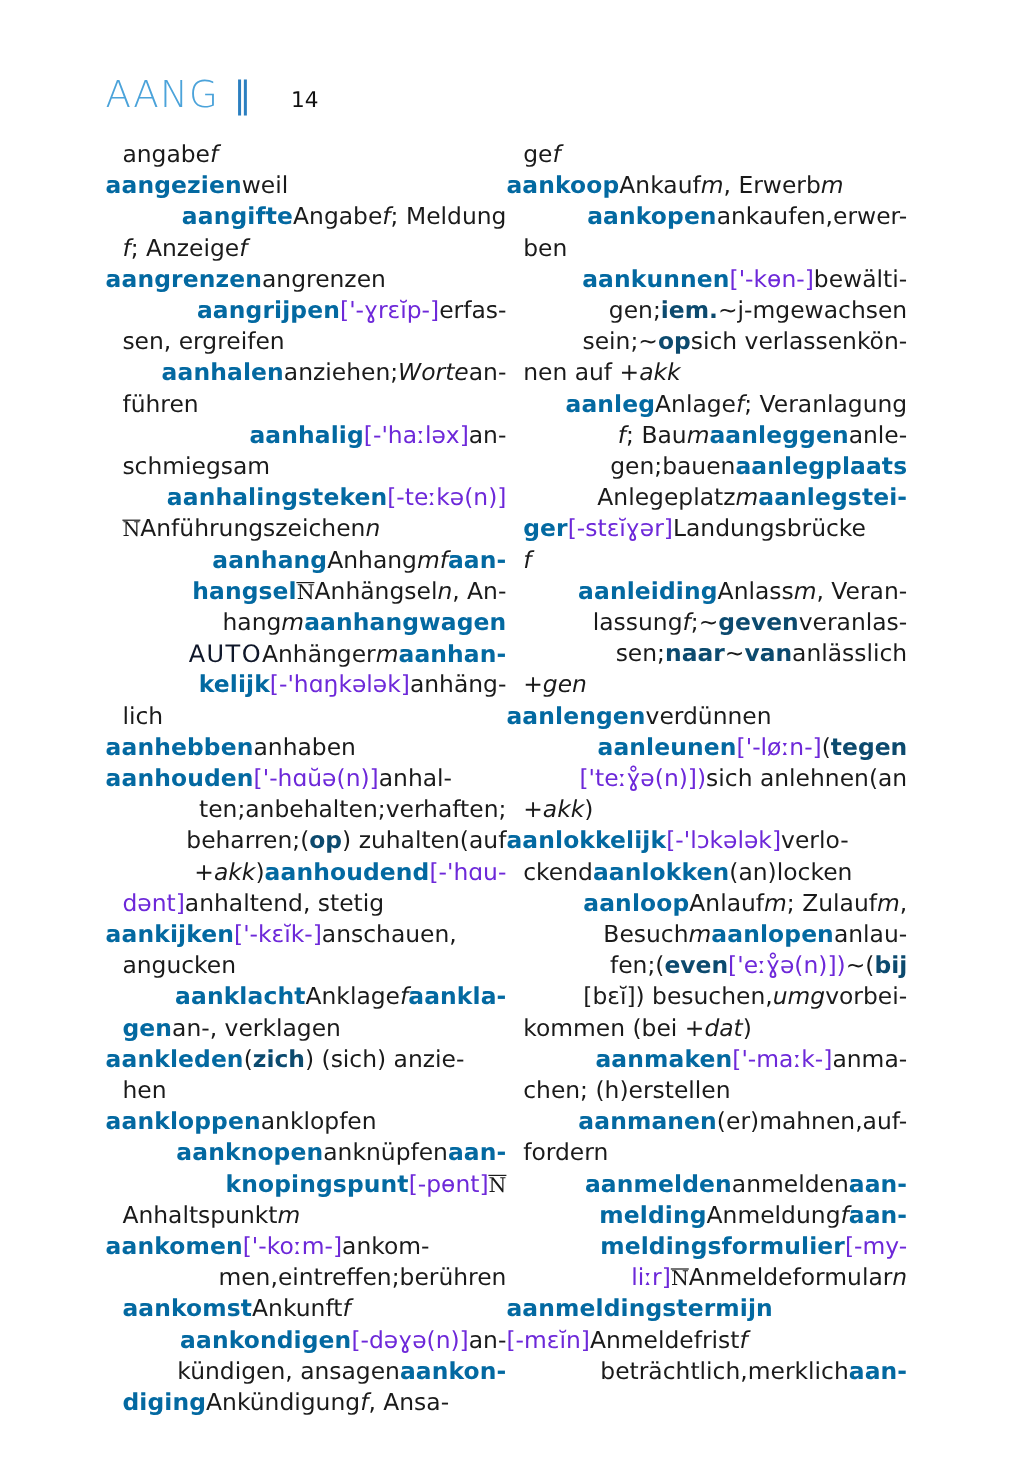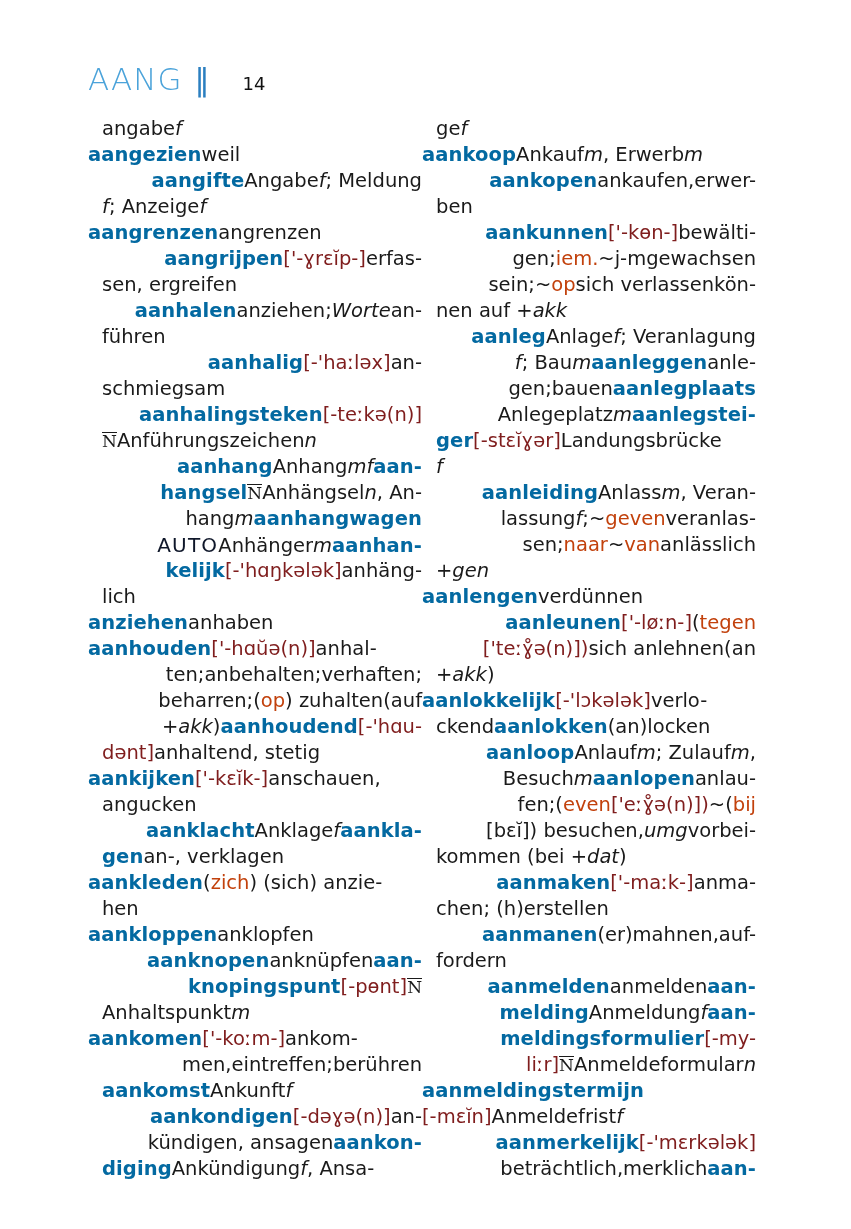--- a/index.html
+++ b/index.html
@@ -90,31 +90,31 @@
   .hw {            
     color: #0369a1;
     font-weight: bold;
     letter-spacing: 0.1px;
   }
   .tr {            
     color: #1a1a1a;
     font-weight: 400;
   }
   .ipa {           
-    color: #7f1d1d;
+    color: #6d28d9;
     font-weight: 400;
     font-family: "DejaVu Sans", sans-serif;
   }
   .it {            
     font-style: italic;
     color: #1a1a1a;
   }
   .bd {            
-    font-weight: normal;
-    color: #c2410c;
+    font-weight: bold;
+    color: #0c4a6e;
   }
   .sc {            
     font-size: 20px;
     letter-spacing: 1.2px;
     color: #0f172a;
   }
   .neut {          
     display: inline-block;
     border-top: 1.6px solid #1a1a1a;
     padding-top: 0px;
@@ -225,21 +225,21 @@
         </div>
         <div class="ln ind j">
           <span class="hw">kelijk</span>
           <span class="ipa">[-'hɑŋkələk]</span>
           <span class="tr">anhäng-</span>
         </div>
         <div class="ln ind">
           <span class="tr">lich</span>
         </div>
         <div class="ln">
-          <span class="hw">anziehen</span>
+          <span class="hw">aanhebben</span>
           <span class="tr"> anhaben</span>
         </div>
         <div class="ln">
           <span class="hw">aanhouden</span>
           <span class="tr"> </span>
           <span class="ipa">['-hɑŭə(n)]</span>
           <span class="tr"> anhal-</span>
         </div>
         <div class="ln ind j">
           <span class="tr">ten;</span>
@@ -547,24 +547,20 @@
           <span class="it">n</span>
         </div>
         <div class="ln">
           <span class="hw">aanmeldingstermijn</span>
         </div>
         <div class="ln">
           <span class="ipa">[-mɛĭn]</span>
           <span class="tr"> Anmeldefrist </span>
           <span class="it">f</span>
         </div>
-        <div class="ln j">
-          <span class="hw">aanmerkelijk</span>
-          <span class="ipa">[-'mɛrkələk]</span>
-        </div>
         <div class="ln ind j">
           <span class="tr">beträchtlich,</span>
           <span class="tr">merklich</span>
           <span class="hw">aan-</span>
         </div>
       </div>
   </div>
 
 </div>
 

